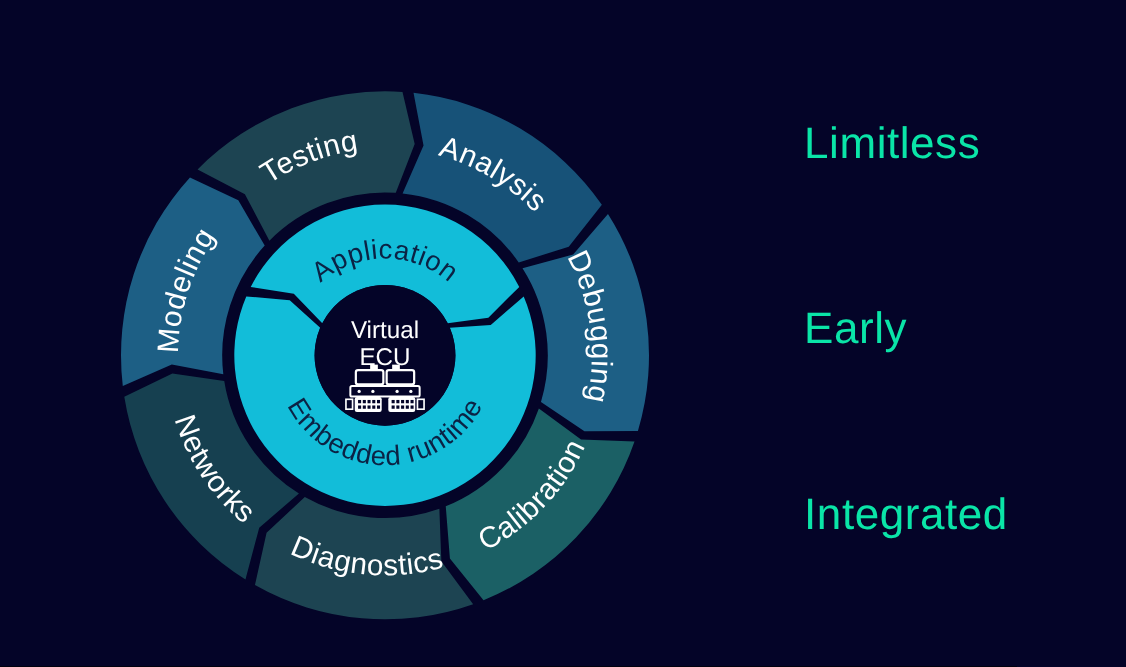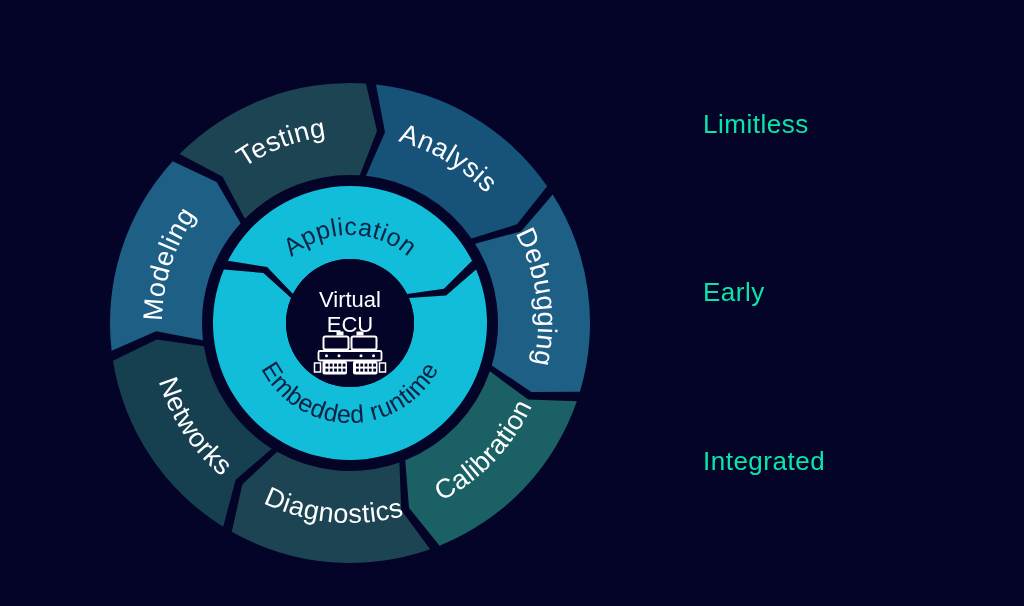--- a/index.html
+++ b/index.html
@@ -12,22 +12,22 @@
   .seg-label{
     font-family:"Liberation Sans",sans-serif;
     font-size:27px;letter-spacing:0.5px;font-weight:400;
   }
   .seg-label.inner{font-size:25px;}
   .center-label{
     font-family:"Liberation Sans",sans-serif;
     font-size:22px;font-weight:400;
   }
   .kw{
-    position:absolute;left:703px;
-    font-size:26px;font-weight:400;letter-spacing:0.5px;
+    position:absolute;left:731px;
+    font-size:40px;font-weight:400;letter-spacing:0.5px;
     color:var(--kw-color,#0AE5A8);
     white-space:nowrap;
   }
   .kw-1{top:109px;}
   .kw-2{top:277px;}
   .kw-3{top:446px;}
 </style>
 </head>
 <body>
 

